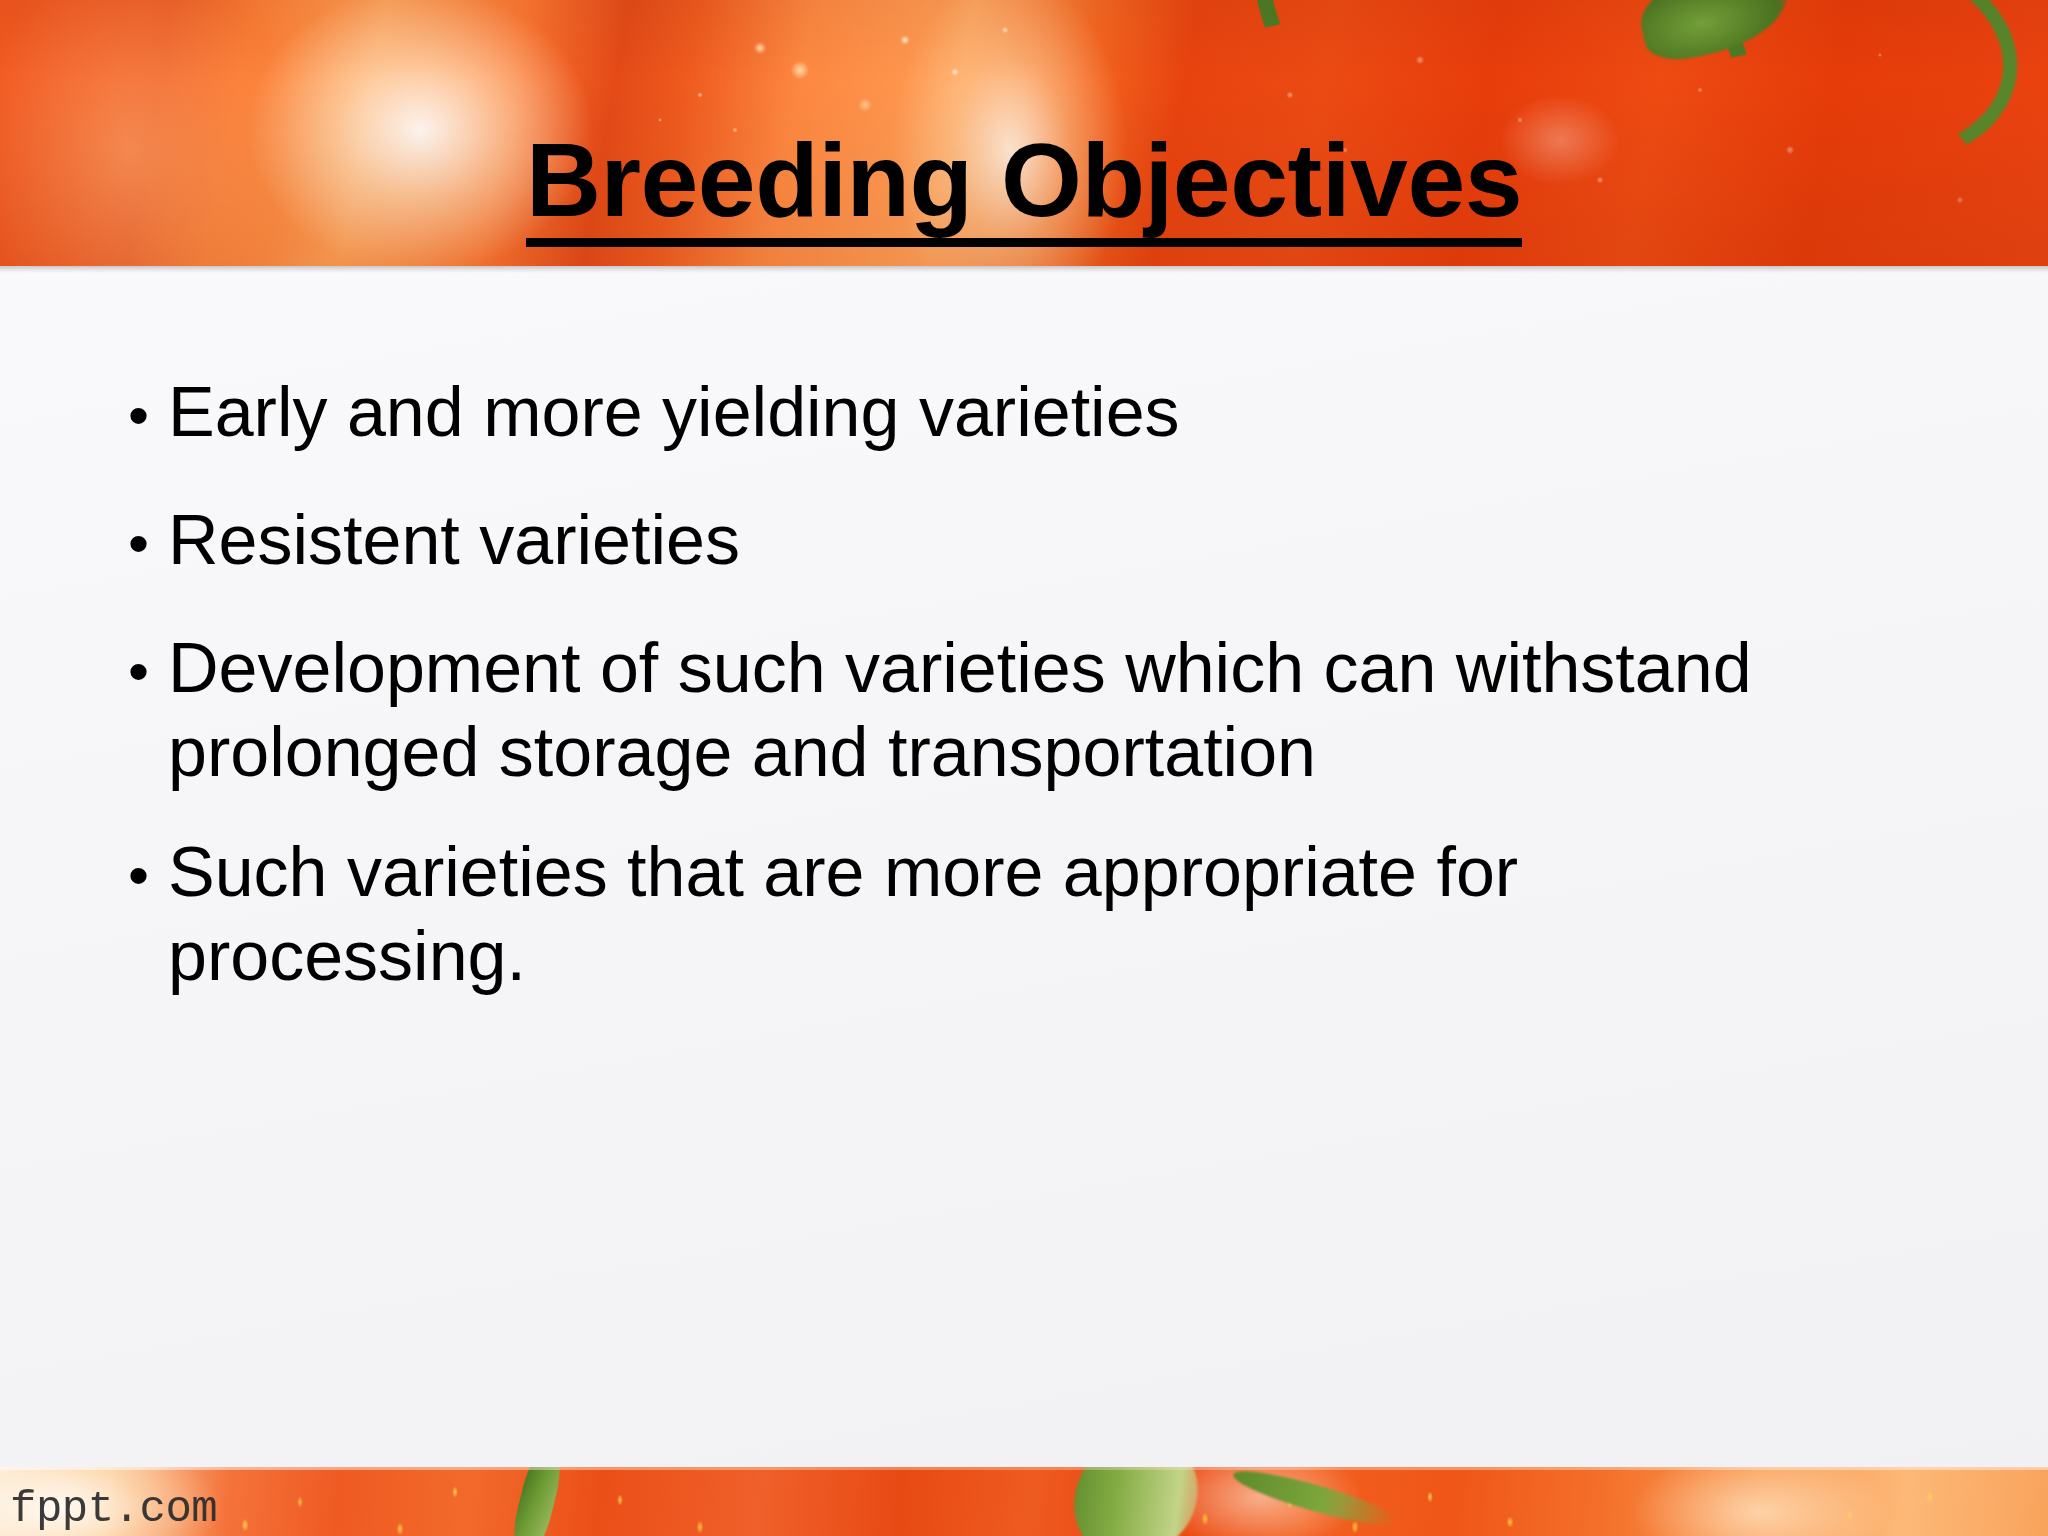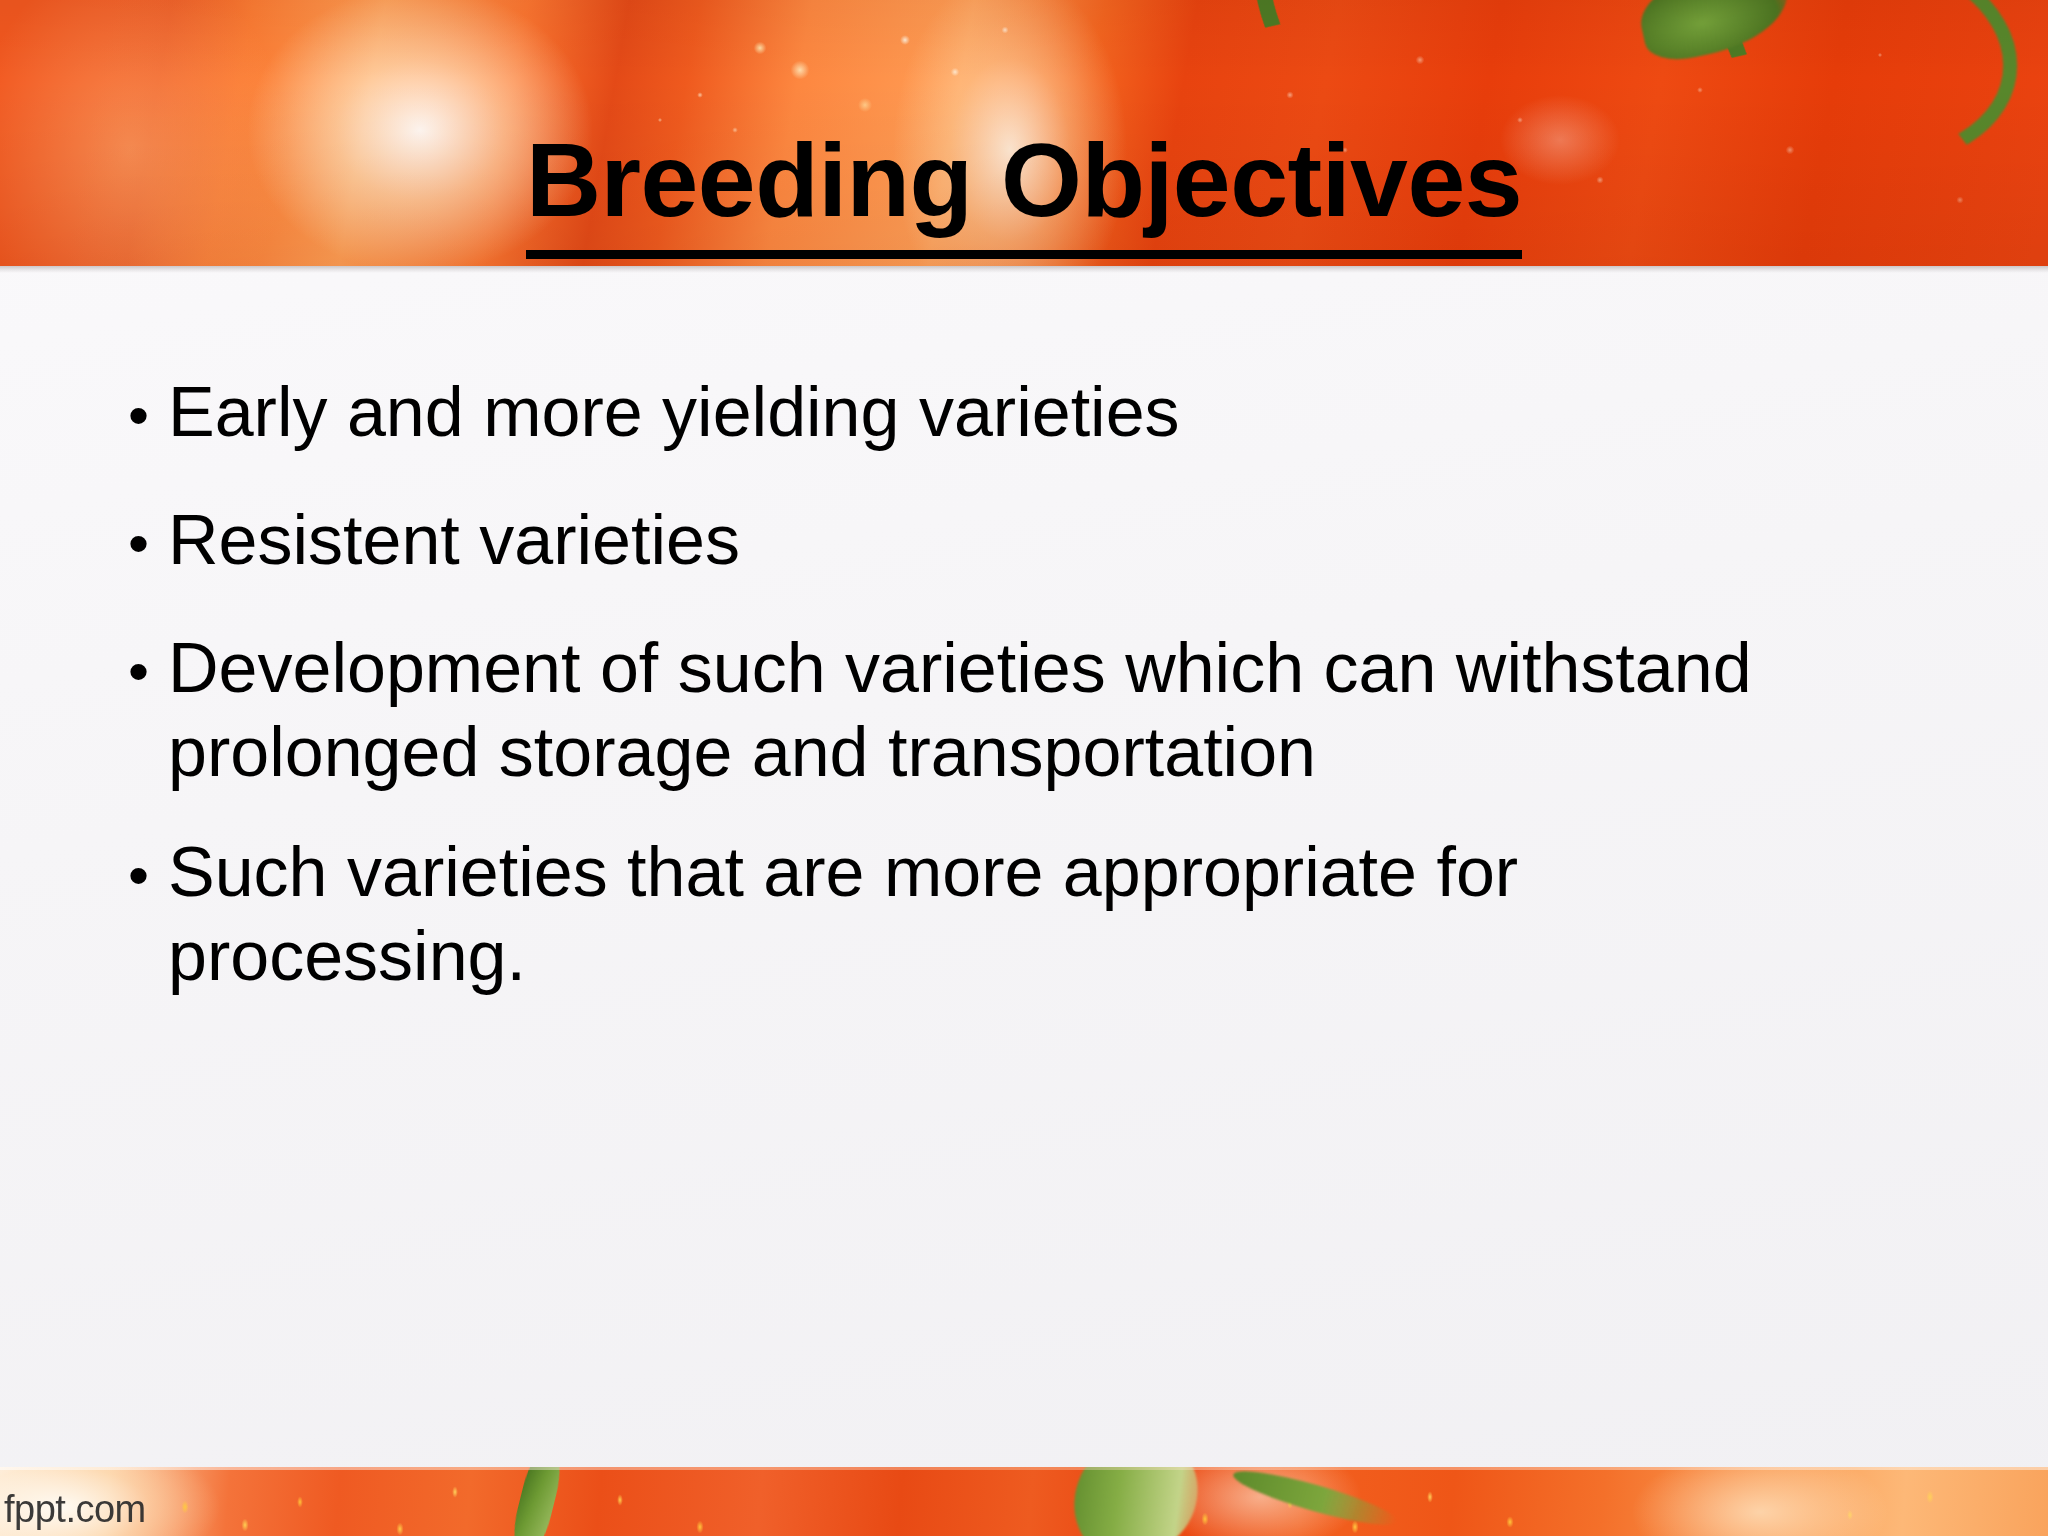--- a/index.html
+++ b/index.html
@@ -142,21 +142,21 @@
     text-align: center;
     font-size: 104px;
     font-weight: bold;
     line-height: 1.0;
     color: #000000;
     letter-spacing: -0.5px;
     white-space: nowrap;
   }
   .title span.title-text {
     border-bottom: 9px solid #000;
-    padding-bottom: 12px;
+    padding-bottom: 0;
   }
 
   
   .content {
     position: absolute;
     left: 96px;
     top: 370px;
     width: 1820px;
   }
   .bullet-row {
@@ -276,26 +276,26 @@
     position: absolute;
     left: 0;
     top: 0;
     width: 2048px;
     height: 3px;
     background: linear-gradient(to right, rgba(255,255,255,0.55), rgba(255,220,190,0.35), rgba(255,255,255,0.45));
   }
 
   .watermark {
     position: absolute;
-    left: 4px;
+    left: 10px;
     top: 1487px;
-    font-size: 38px;
+    font-size: 44px;
     line-height: 44px;
     color: #2b2b2b;
-    font-family: Liberation Sans, sans-serif;
+    font-family: Liberation Mono, monospace;
     letter-spacing: -0.5px;
     opacity: 0.92;
   }
 </style>
 </head>
 <body>
 
 <div class="slide">
 
   <div class="top-band">

